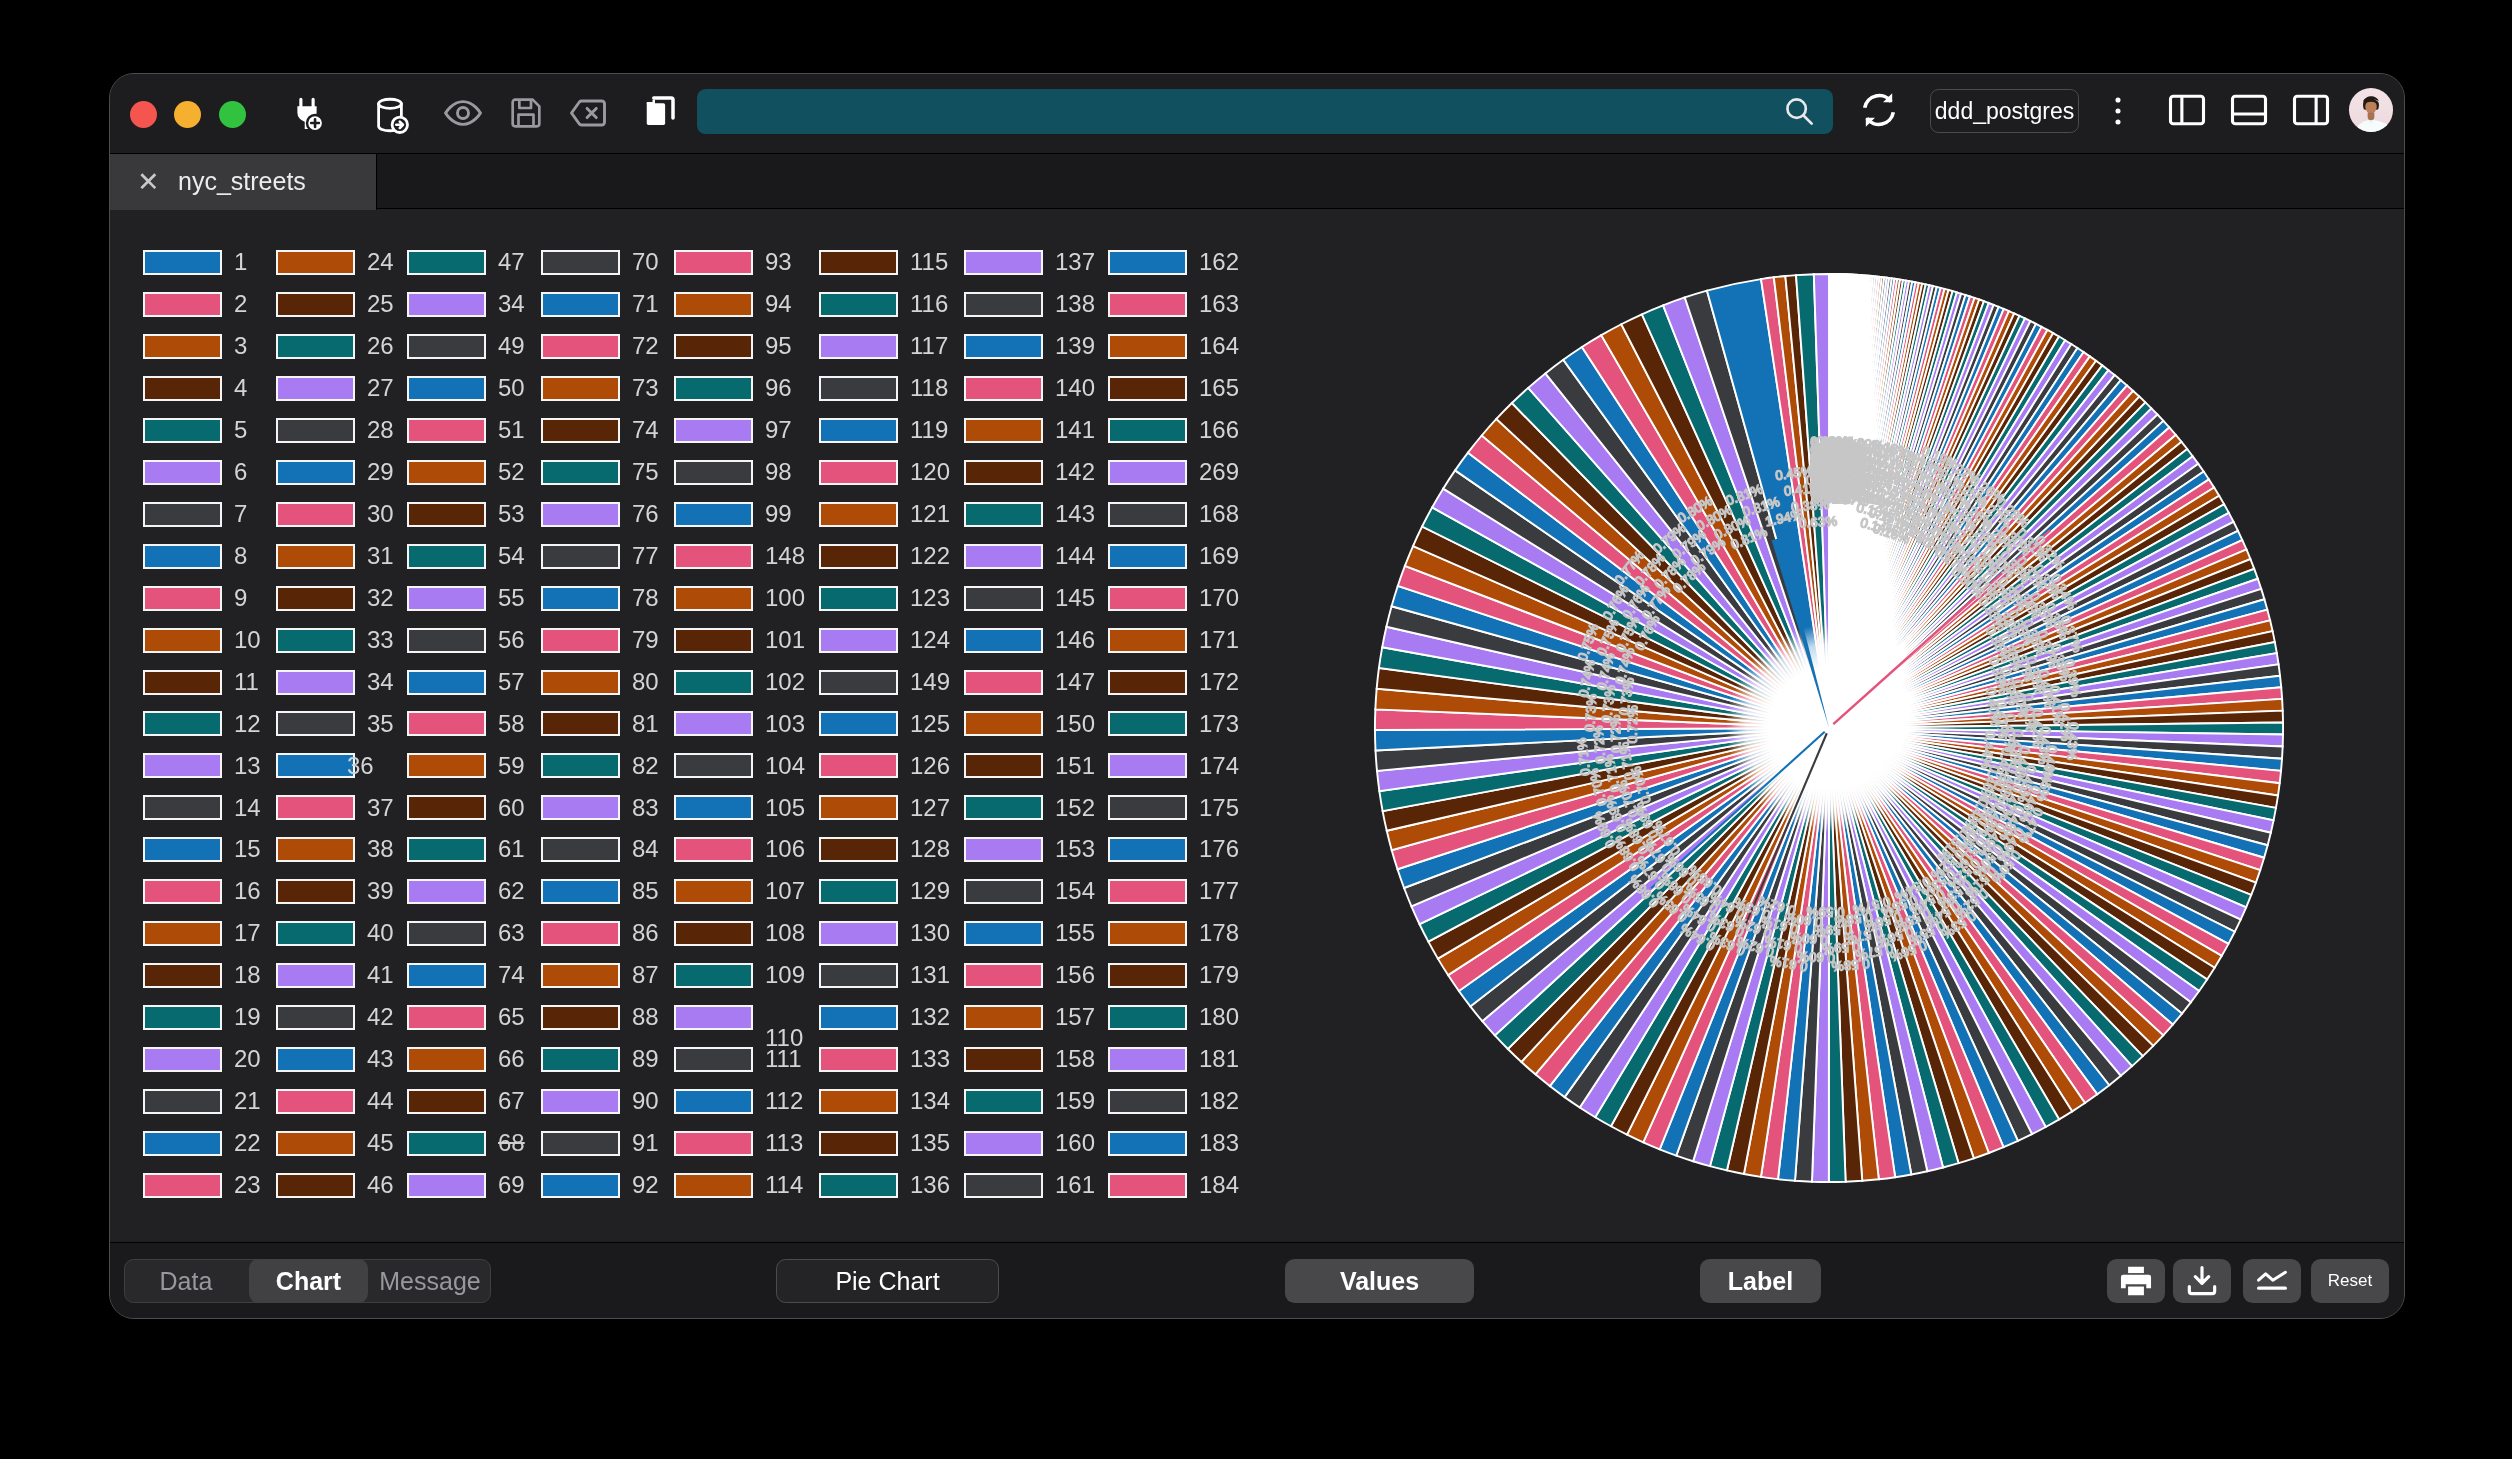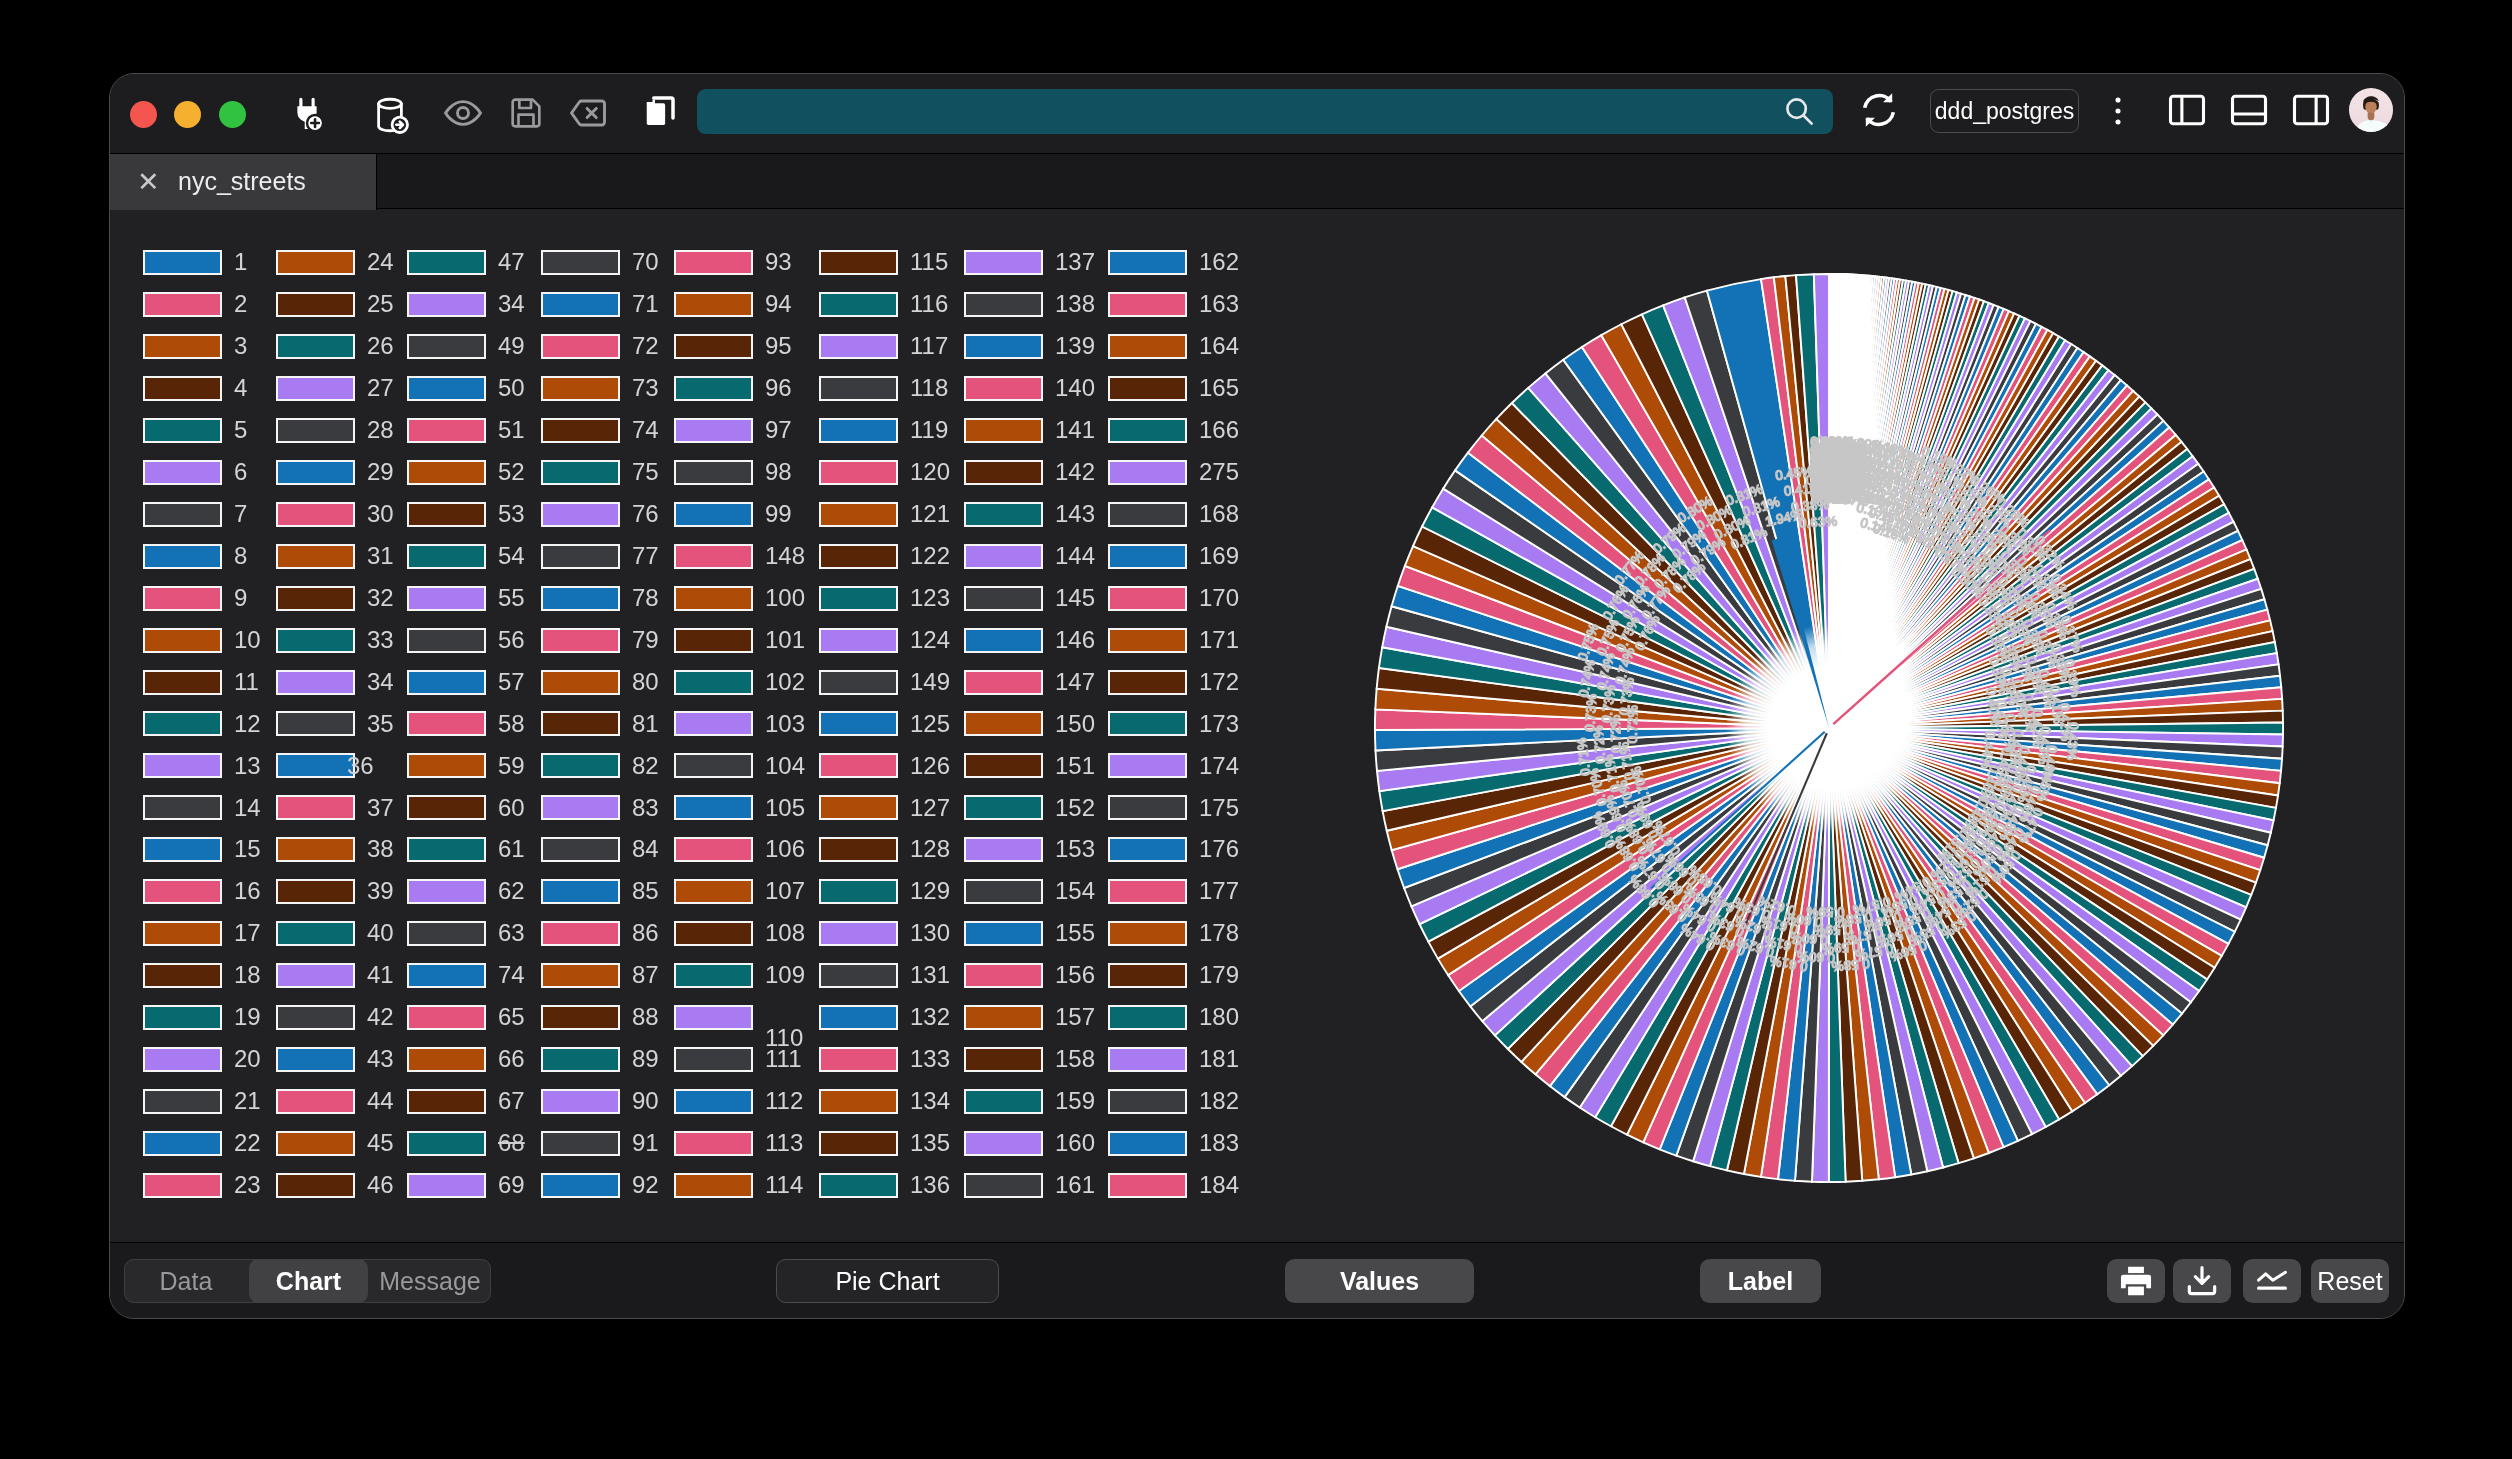--- a/index.html
+++ b/index.html
@@ -129,21 +129,21 @@
 <path d="M12 3.5v10m0 0 4.2-4.2M12 13.5 7.8 9.3" stroke="#fff" stroke-width="2" stroke-linecap="round" stroke-linejoin="round"></path>
 <path d="M4 15.5v3A1.5 1.5 0 0 0 5.5 20h13a1.5 1.5 0 0 0 1.5-1.5v-3" stroke="#fff" stroke-width="2" stroke-linecap="round"></path>
 </svg>
       </div>
     <div style="position:absolute;left:2133px;top:16.3px;width:58px;height:44px;background:#48484b;border-radius:9.6px;display:flex;align-items:center;justify-content:center;">
         <svg width="38" height="38" viewBox="0 0 24 24" fill="none">
 <path d="M3.5 11.5 8 7.5l4.5 4 8-5" stroke="#fff" stroke-width="1.9" stroke-linecap="round" stroke-linejoin="round"></path>
 <path d="M3.5 16.5h17" stroke="#fff" stroke-width="1.9" stroke-linecap="round"></path>
 </svg>
       </div>
-    <div style="position:absolute;left:2201px;top:16.3px;width:78px;height:44px;background:#48484b;border-radius:9.6px;color:#fff;font-size:25px;display:flex;align-items:center;justify-content:center;">Reset</div>
+    <div style="position:absolute;left:2201px;top:16.3px;width:78px;height:44px;background:#48484b;border-radius:9.6px;color:#fff;font-size:17px;display:flex;align-items:center;justify-content:center;">Reset</div>
   </div>
 </div>
 <div id="legend" style="position:absolute;left:0;top:0;">
 <div class="sw" style="left:143px;top:250px;background:#1272b5"></div>
     <div class="ln" style="left:234px;top:248px;">1</div>
 <div class="sw" style="left:143px;top:292px;background:#e4537b"></div>
     <div class="ln" style="left:234px;top:290px;">2</div>
 <div class="sw" style="left:143px;top:334px;background:#ad4b07"></div>
     <div class="ln" style="left:234px;top:332px;">3</div>
 <div class="sw" style="left:143px;top:376px;background:#592507"></div>
@@ -466,21 +466,21 @@
     <div class="ln" style="left:1199px;top:248px;">162</div>
 <div class="sw" style="left:1108px;top:292px;background:#e4537b"></div>
     <div class="ln" style="left:1199px;top:290px;">163</div>
 <div class="sw" style="left:1108px;top:334px;background:#ad4b07"></div>
     <div class="ln" style="left:1199px;top:332px;">164</div>
 <div class="sw" style="left:1108px;top:376px;background:#592507"></div>
     <div class="ln" style="left:1199px;top:374px;">165</div>
 <div class="sw" style="left:1108px;top:418px;background:#076a6e"></div>
     <div class="ln" style="left:1199px;top:416px;">166</div>
 <div class="sw" style="left:1108px;top:460px;background:#a87bf3"></div>
-    <div class="ln" style="left:1199px;top:458px;">275</div>
+    <div class="ln" style="left:1199px;top:458px;">269</div>
 <div class="sw" style="left:1108px;top:502px;background:#3a3b3f"></div>
     <div class="ln" style="left:1199px;top:500px;">168</div>
 <div class="sw" style="left:1108px;top:544px;background:#1272b5"></div>
     <div class="ln" style="left:1199px;top:542px;">169</div>
 <div class="sw" style="left:1108px;top:586px;background:#e4537b"></div>
     <div class="ln" style="left:1199px;top:584px;">170</div>
 <div class="sw" style="left:1108px;top:628px;background:#ad4b07"></div>
     <div class="ln" style="left:1199px;top:626px;">171</div>
 <div class="sw" style="left:1108px;top:670px;background:#592507"></div>
     <div class="ln" style="left:1199px;top:668px;">172</div>

